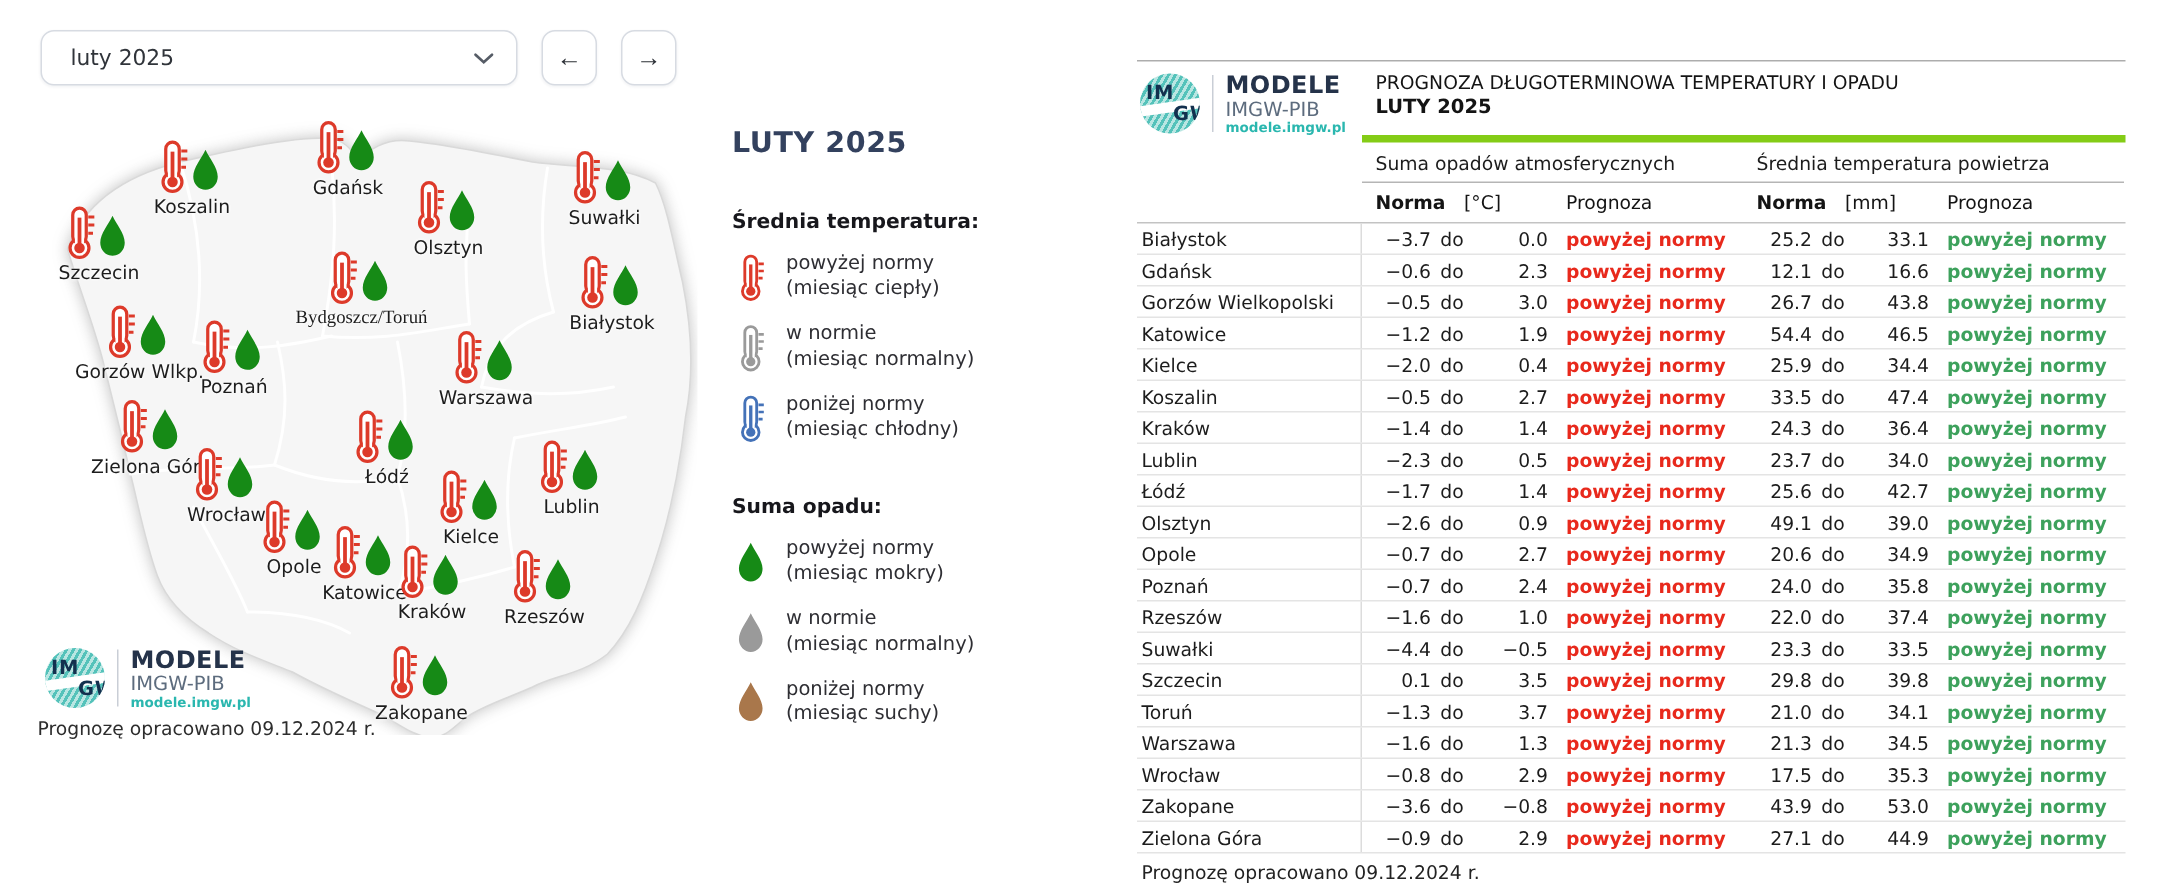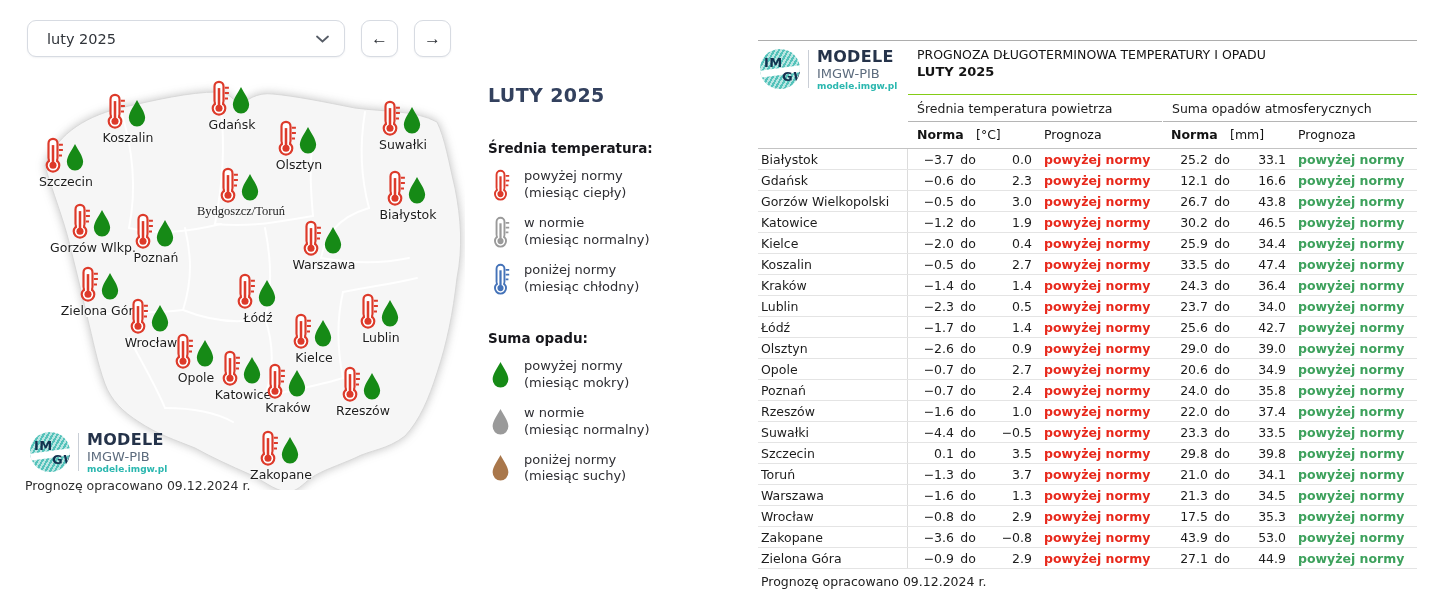--- a/index.html
+++ b/index.html
@@ -65,21 +65,21 @@
   .ftable { position:absolute; left:758px; top:40px; width:659px;
     border-top:1px solid #adadad; border-bottom:2px solid #8d8d8d; padding-bottom:3px; }
   .cell { flex:0 0 auto; }
   .c-city { width:150px; padding-left:3px; text-align:left; }
   .c-n1 { width:46px; text-align:right; }
   .c-do { width:28px; text-align:center; }
   .c-n2 { width:50px; text-align:right; }
   .c-prog { width:130px; text-align:left; padding-left:12px; }
   .thead-top { display:flex; }
   .logo-cell { width:150px; padding:6px 0 4px 2px; }
-  .title-cell { width:509px; padding:6px 0 4px 9px; border-bottom:1px solid #84cc16; }
+  .title-cell { width:509px; padding:6px 0 4px 9px; border-bottom:5px solid #84cc16; }
   .title-cell .t1 { font-size:12.5px; color:#141414; }
   .title-cell .t2 { font-size:13px; font-weight:bold; color:#141414; margin-top:2px; }
   .grouprow { display:flex; font-size:12.5px; }
   .grouprow .g { padding:6px 0 5px 9px; border-bottom:1px solid #b5b5b5; }
   .grouprow .gap0 { width:150px; }
   .grouprow .g1 { width:254px; margin-right:1px; }
   .grouprow .g2 { width:254px; }
   .subrow { display:flex; font-size:12.5px; color:#141414; padding:5px 0 6px 0; }
   .subrow .s-norma { width:46px; padding-left:9px;font-weight:bold; }
   .subrow .s-unit { width:78px; padding-left:22px; }
@@ -513,22 +513,22 @@
         </div>
       </div>
       <div class="title-cell">
         <div class="t1">PROGNOZA DŁUGOTERMINOWA TEMPERATURY I OPADU</div>
         <div class="t2">LUTY 2025</div>
       </div>
     </div>
 
     <div class="grouprow">
       <div class="gap0"></div>
+      <div class="g g2">Suma opadów atmosferycznych</div>
       <div class="g g1">Średnia temperatura powietrza</div>
-      <div class="g g2">Suma opadów atmosferycznych</div>
     </div>
 
     <div class="subrow">
       <div class="gapc"></div>
       <div class="s-norma">Norma</div>
       <div class="s-unit">[°C]</div>
       <div class="s-prog">Prognoza</div>
       <div class="s-norma">Norma</div>
       <div class="s-unit">[mm]</div>
       <div class="s-prog">Prognoza</div>
@@ -570,21 +570,21 @@
     <div class="cell c-n2">43.8</div>
     <div class="cell c-prog prog-green" style="color: rgb(61, 161, 92);">powyżej normy</div>
   </div>
 
   <div class="trow">
     <div class="cell c-city">Katowice</div>
     <div class="cell c-n1">−1.2</div>
     <div class="cell c-do">do</div>
     <div class="cell c-n2">1.9</div>
     <div class="cell c-prog prog-red" style="color: rgb(232, 41, 28);">powyżej normy</div>
-    <div class="cell c-n1">30.2</div>
+    <div class="cell c-n1">54.4</div>
     <div class="cell c-do">do</div>
     <div class="cell c-n2">46.5</div>
     <div class="cell c-prog prog-green" style="color: rgb(61, 161, 92);">powyżej normy</div>
   </div>
 
   <div class="trow">
     <div class="cell c-city">Kielce</div>
     <div class="cell c-n1">−2.0</div>
     <div class="cell c-do">do</div>
     <div class="cell c-n2">0.4</div>
@@ -642,21 +642,21 @@
     <div class="cell c-n2">42.7</div>
     <div class="cell c-prog prog-green" style="color: rgb(61, 161, 92);">powyżej normy</div>
   </div>
 
   <div class="trow">
     <div class="cell c-city">Olsztyn</div>
     <div class="cell c-n1">−2.6</div>
     <div class="cell c-do">do</div>
     <div class="cell c-n2">0.9</div>
     <div class="cell c-prog prog-red" style="color: rgb(232, 41, 28);">powyżej normy</div>
-    <div class="cell c-n1">29.0</div>
+    <div class="cell c-n1">49.1</div>
     <div class="cell c-do">do</div>
     <div class="cell c-n2">39.0</div>
     <div class="cell c-prog prog-green" style="color: rgb(61, 161, 92);">powyżej normy</div>
   </div>
 
   <div class="trow">
     <div class="cell c-city">Opole</div>
     <div class="cell c-n1">−0.7</div>
     <div class="cell c-do">do</div>
     <div class="cell c-n2">2.7</div>

